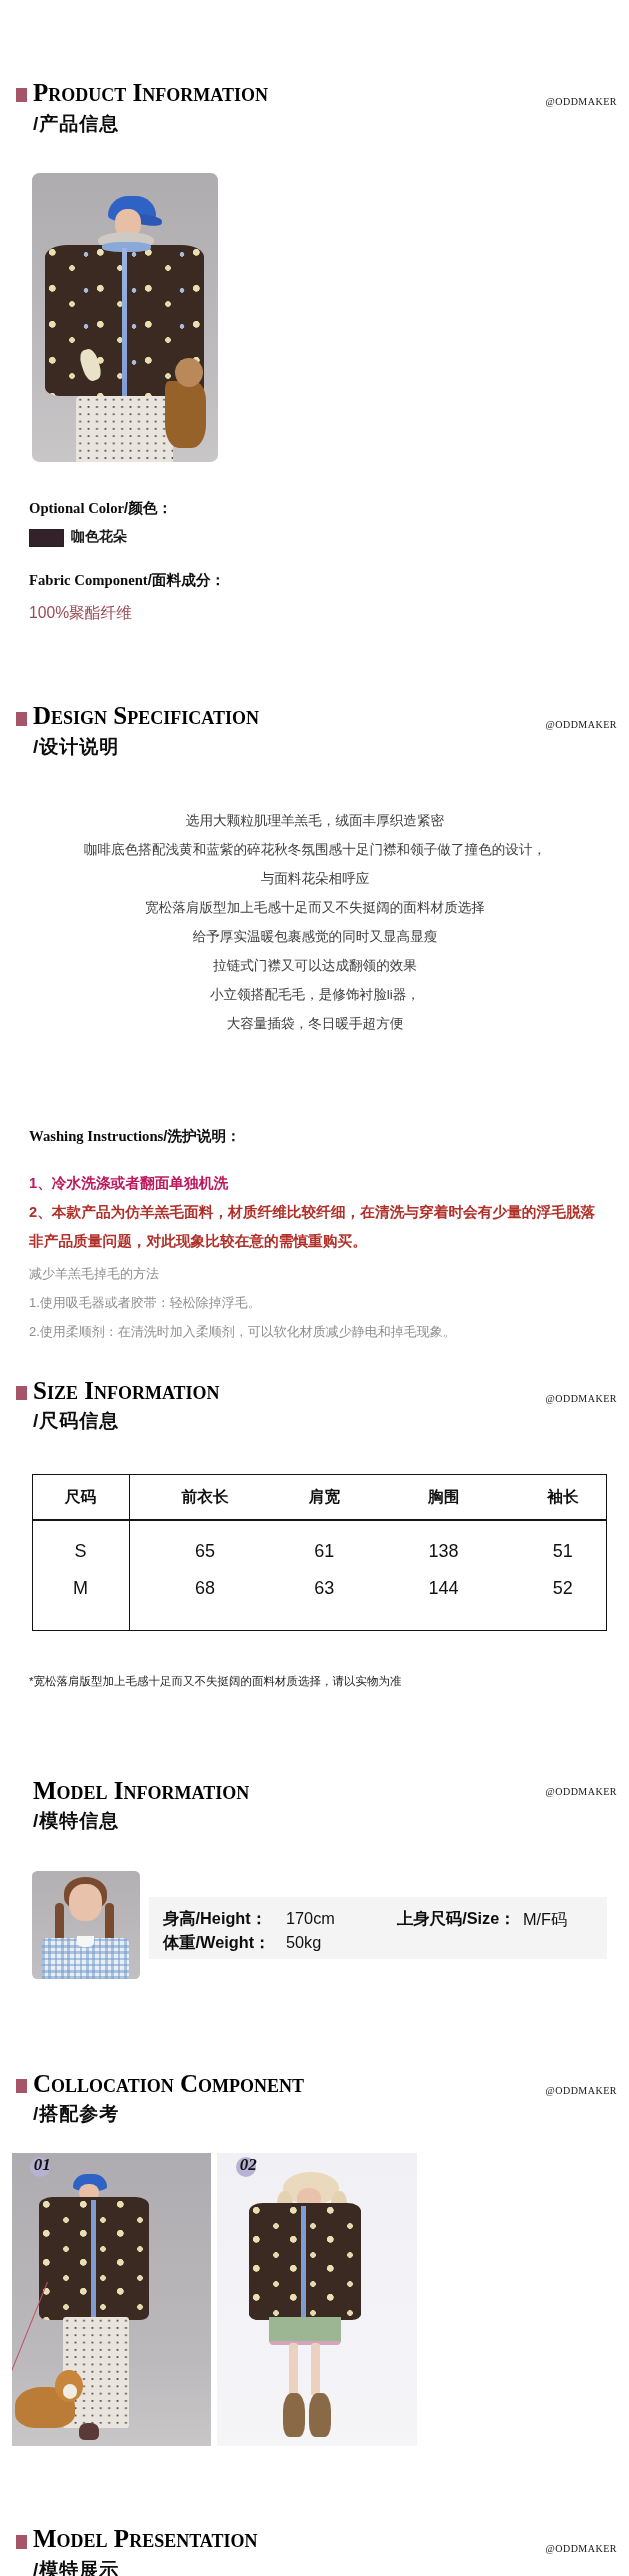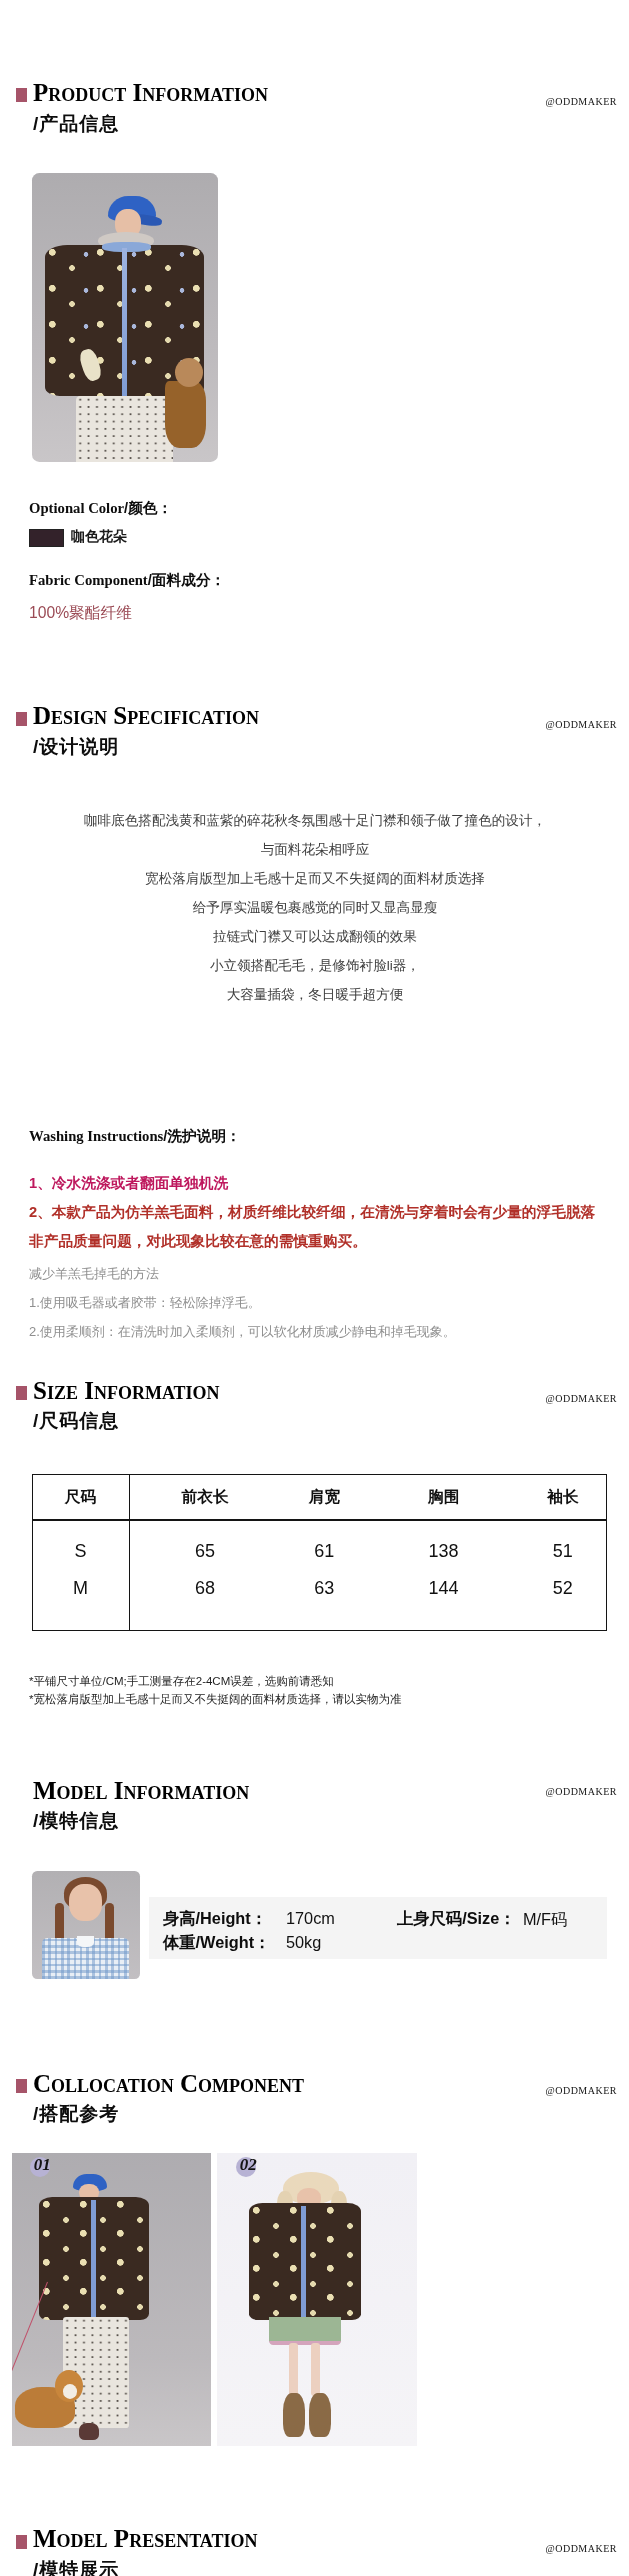--- a/index.html
+++ b/index.html
@@ -99,20 +99,21 @@
     <span class="lbl-en">Fabric Component</span><span class="lbl-zh">/面料成分：</span>
   </div>
   <div class="abs fabric-value" style="left: 29px; top: 603px; color: rgb(155, 75, 85);">100%聚酯纤维</div>
 
   <div class="abs sq" style="left: 15.7px; top: 712px; background: rgb(166, 84, 105);"></div>
   <div class="abs sec-en" style="left:33px;top:703px;">Design Specification</div>
   <div class="abs sec-zh" style="left:33px;top:734px;">/设计说明</div>
   <div class="abs wm" style="right:13px;top:719px;">@ODDMAKER</div>
 
   <div class="abs design-wrap">
+    <div class="design-line">选用大颗粒肌理羊羔毛，绒面丰厚织造紧密</div>
     <div class="design-line">咖啡底色搭配浅黄和蓝紫的碎花秋冬氛围感十足门襟和领子做了撞色的设计，</div>
     <div class="design-line">与面料花朵相呼应</div>
     <div class="design-line">宽松落肩版型加上毛感十足而又不失挺阔的面料材质选择</div>
     <div class="design-line">给予厚实温暖包裹感觉的同时又显高显瘦</div>
     <div class="design-line">拉链式门襟又可以达成翻领的效果</div>
     <div class="design-line">小立领搭配毛毛，是修饰衬脸li器，</div>
     <div class="design-line">大容量插袋，冬日暖手超方便</div>
   </div>
 
   <div class="abs lbl" style="left:29px;top:1127px;">
@@ -153,21 +154,20 @@
     <div class="size-row size-data" style="top:95px;">
       <div>M</div>
       <div>68</div>
       <div>63</div>
       <div>144</div>
       <div>52</div>
     </div>
   </div>
 
   <div class="abs notes" style="left:29px;top:1672px;">
-    <div class="note-line">*平铺尺寸单位/CM;手工测量存在2-4CM误差，选购前请悉知</div>
     <div class="note-line">*宽松落肩版型加上毛感十足而又不失挺阔的面料材质选择，请以实物为准</div>
   </div>
 
   <div class="abs sec-en" style="left:33px;top:1778px;">Model Information</div>
   <div class="abs sec-zh" style="left:33px;top:1808px;">/模特信息</div>
   <div class="abs wm" style="right:13px;top:1786px;">@ODDMAKER</div>
 
   <div class="abs photo photo-avatar">
     <div class="abs" style="left:30%;top:6%;width:40%;height:30%;background:#7a4a2e;border-radius:50% 50% 40% 40%;"></div>
     <div class="abs" style="left:35%;top:12%;width:30%;height:34%;background:#e8c2aa;border-radius:45%;"></div>

